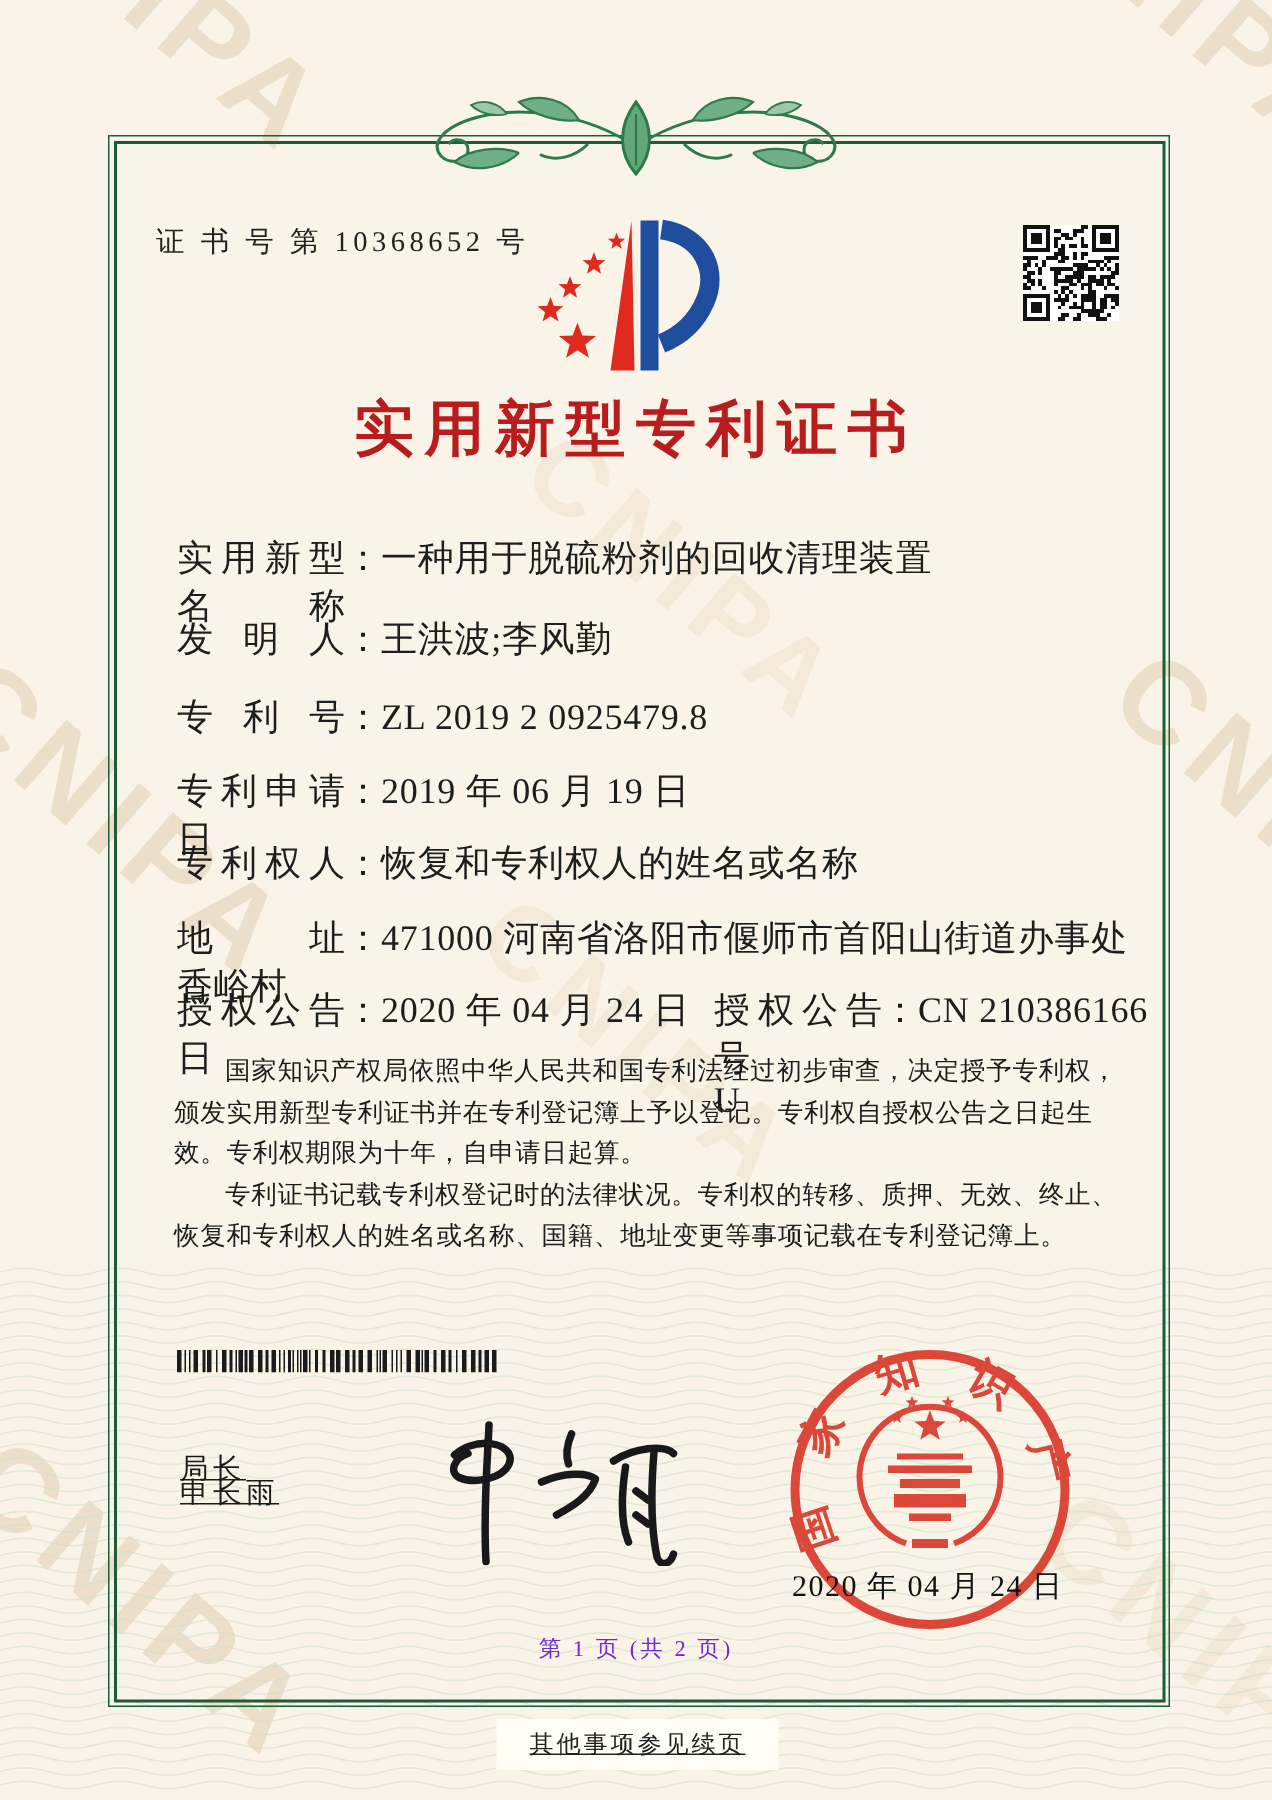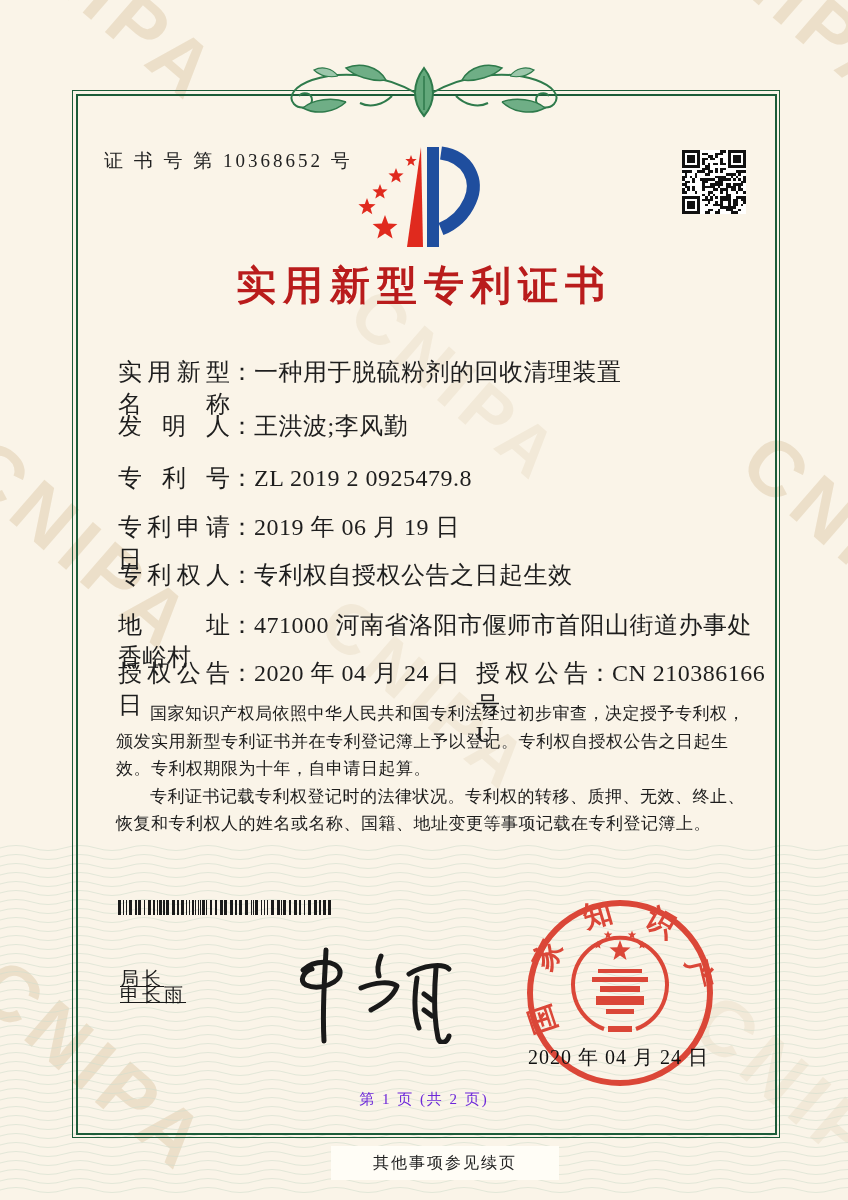--- a/index.html
+++ b/index.html
@@ -34,23 +34,23 @@
   .paras p{margin:0;text-indent:2em;letter-spacing:.5px;}
   .barcode{position:absolute;left:118px;top:900px;z-index:2;}
   .director{position:absolute;left:120px;font-size:19px;letter-spacing:3px;
             font-family:"Liberation Sans","DejaVu Sans",sans-serif;color:#1a1a1a;z-index:2;text-decoration:underline;}
   .sig{position:absolute;left:233px;top:944px;z-index:2;}
   .seal{position:absolute;left:520px;top:893px;z-index:2;opacity:.93;}
   .seal-date{position:absolute;left:528px;top:1044px;font-size:20px;color:#111;
              letter-spacing:1px;z-index:3;}
   .page-info{position:absolute;left:0;top:1090px;width:100%;text-align:center;
              font-size:15px;letter-spacing:2px;color:#6d28d9;z-index:2;}
-  .footer-note{position:absolute;left:331px;top:1146px;width:228px;height:34px;
+  .footer-note{position:absolute;left:331px;top:1146px;width:188px;height:34px;
                background:#fffdf6;display:flex;align-items:center;justify-content:center;
-               font-size:16px;letter-spacing:2px;color:#222;z-index:2;}
+               font-size:16px;letter-spacing:2px;color:#222;z-index:2;text-decoration:underline;}
 </style>
 </head>
 <body>
 
 <div class="page">
 
   <span class="wm" style="left:-35px;top:-50px">CNIPA</span>
   <span class="wm" style="left:655px;top:-45px">CNIPA</span>
   <span class="wm faint" style="left:330px;top:345px;font-size:70px">CNIPA</span>
   <span class="wm" style="left:-60px;top:500px">CNIPA</span>
@@ -375,21 +375,21 @@
   <div class="frow" style="top:410px">
     <span class="flabel">发明人</span><span class="fcolon">：</span><span class="fvalue">王洪波;李风勤</span>
   </div>
   <div class="frow" style="top:462px">
     <span class="flabel">专利号</span><span class="fcolon">：</span><span class="fvalue">ZL 2019 2 0925479.8</span>
   </div>
   <div class="frow" style="top:511px">
     <span class="flabel">专利申请日</span><span class="fcolon">：</span><span class="fvalue">2019 年 06 月 19 日</span>
   </div>
   <div class="frow" style="top:559px">
-    <span class="flabel">专利权人</span><span class="fcolon">：</span><span class="fvalue">专利权自授权公告之日起生效</span>
+    <span class="flabel">专利权人</span><span class="fcolon">：</span><span class="fvalue">恢复和专利权人的姓名或名称</span>
   </div>
   <div class="frow" style="top:609px">
     <span class="flabel">地址</span><span class="fcolon">：</span><span class="fvalue">471000 河南省洛阳市偃师市首阳山街道办事处香峪村</span>
   </div>
   <div class="frow" style="top:657px">
     <span class="flabel">授权公告日</span><span class="fcolon">：</span><span class="fvalue">2020 年 04 月 24 日</span>
     <span class="g2">
       <span class="flabel">授权公告号</span><span class="fcolon">：</span><span class="fvalue">CN 210386166 U</span>
     </span>
   </div>

